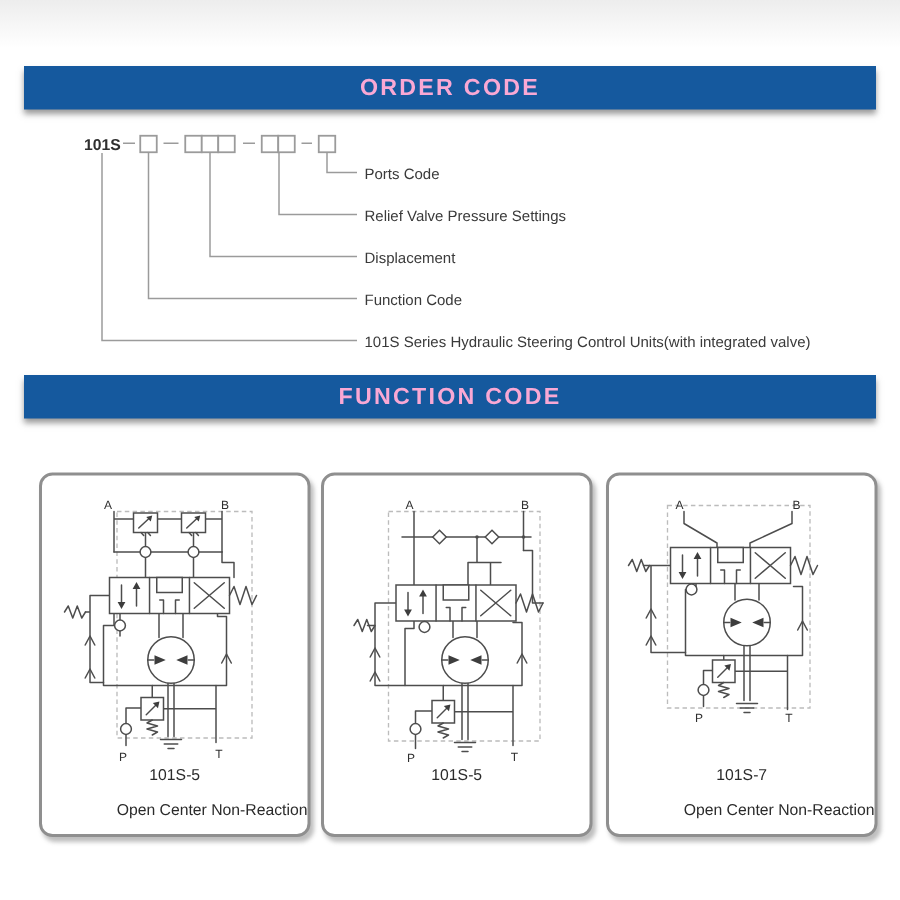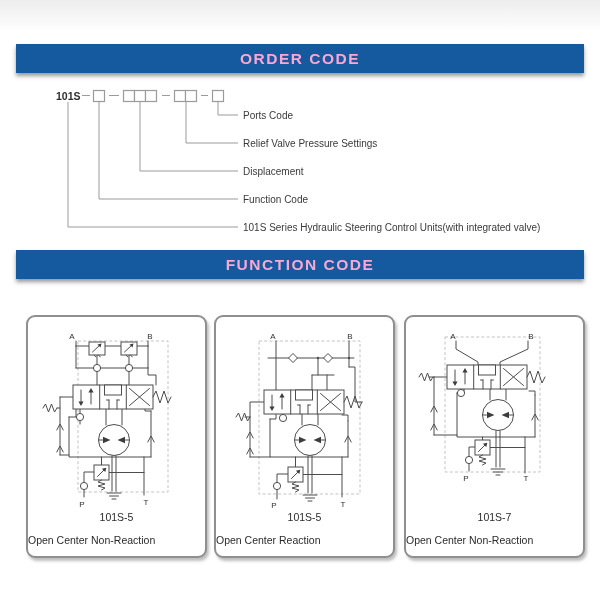--- a/index.html
+++ b/index.html
@@ -14,21 +14,21 @@
   .bar-order{top:44px;}
   .bar-func{top:250px;}
   #orderSvg{position:absolute;top:85px;left:0;}
   .panel{position:absolute;top:315px;width:181px;height:243px;background:#fff;
          border:2px solid #8f8f8f;border-radius:9px;box-sizing:border-box;
          box-shadow:2px 3px 3px rgba(110,110,110,.45);}
   .p1{left:26px;} .p2{left:214px;} .p3{left:404px;}
   .schem{position:absolute;top:10px;left:8px;}
   .model{position:absolute;top:194px;left:0;width:100%;text-align:center;
          font-size:10.5px;color:#2b2b2b;}
-  .desc{position:absolute;top:217px;left:0;width:100%;text-align:left;
+  .desc{position:absolute;top:217px;left:0;width:100%;text-align:right;
         font-size:10.5px;color:#2b2b2b;}
   
   .s{fill:none;stroke:#4d4d4d;stroke-width:1;stroke-linecap:round;stroke-linejoin:round;}
   .sw{fill:#ffffff;stroke:#4d4d4d;stroke-width:1;}
   .d{fill:none;stroke:#bcbcbc;stroke-width:.9;stroke-dasharray:3 2.2;}
   .f{fill:#3d3d3d;stroke:none;}
   .tx{fill:#2f2f2f;font-size:8px;font-family:"Liberation Sans",sans-serif;}
   .ln{stroke:#9b9b9b;stroke-width:1;fill:none;}
   .bx{fill:#ffffff;stroke:#9b9b9b;stroke-width:1.2;}
   .ot{fill:#3a3a3a;font-size:10px;font-family:"Liberation Sans",sans-serif;}
@@ -183,21 +183,20 @@
       <use href="#sym-chk" x="124" y="112"></use>
       <use href="#sym-relief" x="64" y="140"></use>
       <use href="#sym-check" x="53" y="159"></use>
       <use href="#sym-ground" x="86" y="168"></use>
       <text class="tx" x="49" y="12" text-anchor="middle">A</text>
       <text class="tx" x="126" y="12" text-anchor="middle">B</text>
       <text class="tx" x="50" y="181" text-anchor="middle">P</text>
       <text class="tx" x="119" y="180" text-anchor="middle">T</text>
     </svg>
     <div class="model">101S-5</div>
-    <div class="desc">Open Center Reaction</div>
   </div>
 
   <div class="panel p3">
     <svg class="schem" width="160" height="190" viewBox="0 0 160 190">
       <rect class="d" x="31" y="10" width="95" height="135"></rect>
       <g>
         <path class="s" d="M42,14 V22 L64,35 V38 M114,14 V22 L86,35 V38"></path>
         <path class="s" d="M33,50 H20 V108 M20,108 H43 M20,50 H20 M20,50 H15"></path>
         <path class="s" d="M43,66 V110 H121 M43,66 H50 V62 M121,68 V110 M121,68 V64 H115"></path>
         <path class="s" d="M47,62 V62.4 M76,62 V73 M92,62 V73"></path>

